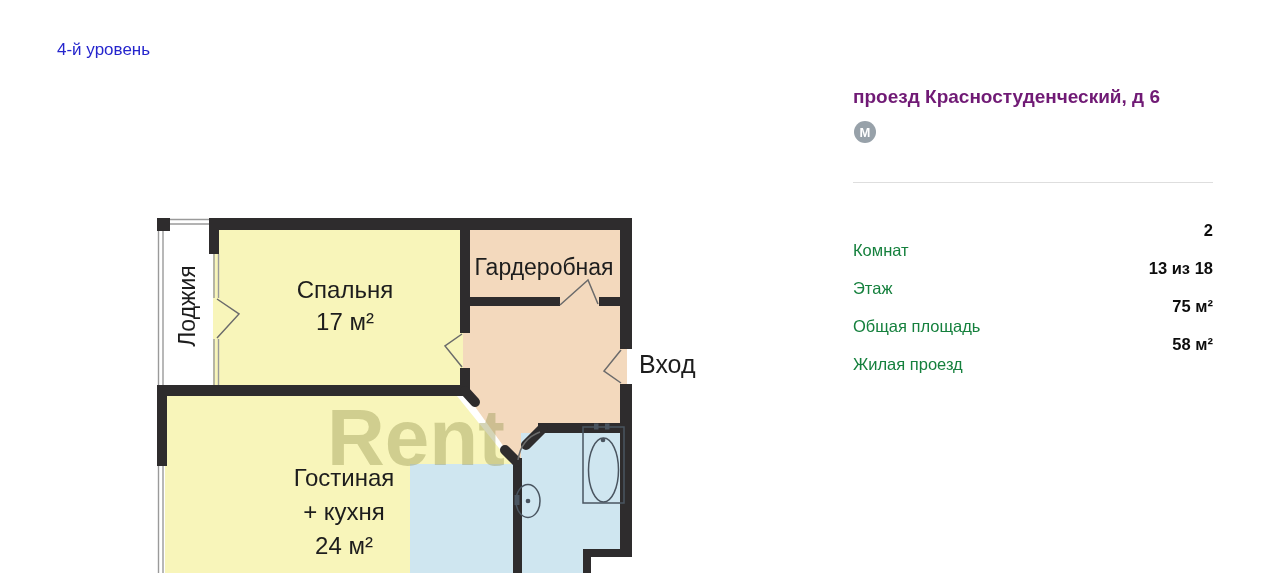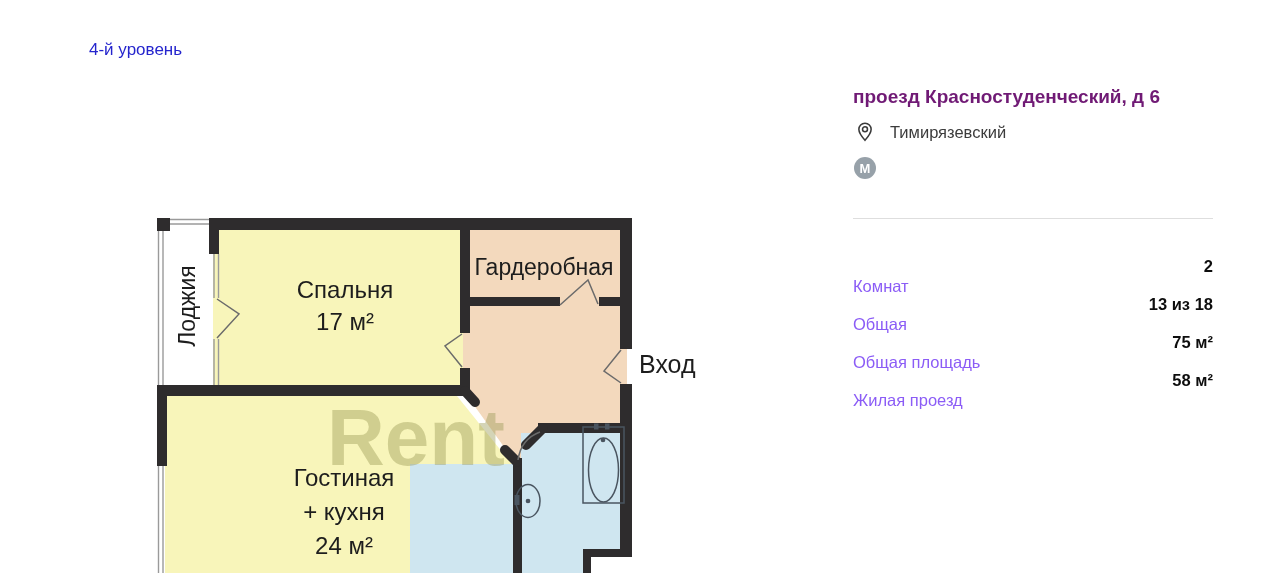--- a/index.html
+++ b/index.html
@@ -7,21 +7,20 @@
     width: 1280px; height: 573px;
     background: #ffffff;
     font-family: "Liberation Sans", sans-serif;
     overflow: hidden;
     position: relative;
   }
   .level-link {
     position: absolute; left: 57px; top: 40px;
     font-size: 17px; color: #2525cd; text-decoration: none;
     cursor: pointer;
-    margin-left: 32px;
   }
   .plan-wrap { position: absolute; left: 157px; top: 218px; width: 543px; height: 355px; }
   .plan-wrap svg { display: block; }
   .room-label { font-family: "Liberation Sans", sans-serif; fill: #1d1d1d; }
   .watermark {
     font-family: "Liberation Sans", sans-serif;
     font-weight: 700; opacity: 0.42;
   }
   .panel {
     position: absolute; left: 853px; top: 86px; width: 360px;
@@ -41,21 +40,21 @@
     background: #97a1a9; color: #ffffff;
     display: flex; align-items: center; justify-content: center;
     font-size: 13px; font-weight: 700;
   }
   .divider { height: 1px; background: #dedede; margin-top: 38px; }
   .params { margin-top: 28px; }
   .param-row {
     display: flex; justify-content: space-between; align-items: center;
     height: 38px; font-size: 16.5px;
   }
-  .param-label { color: #8b5cf6; margin-top: 40px; }
+  .param-label { color: #15803d; margin-top: 40px; }
   .param-value { color: #0d0d0d; font-weight: 700; }
 </style>
 </head>
 <body>
 
 <a class="level-link" href="#">4-й уровень</a>
 
 <div class="plan-wrap">
   <svg width="543" height="355" viewBox="0 0 543 355">
 
@@ -132,45 +131,36 @@
     <text class="room-label" font-size="25" x="482" y="155">Вход</text>
     <text class="room-label" font-size="24" text-anchor="middle" x="187" y="268">Гостиная</text>
     <text class="room-label" font-size="24" text-anchor="middle" x="187" y="302">+ кухня</text>
     <text class="room-label" font-size="24" text-anchor="middle" x="187" y="336">24 м²</text>
   </svg>
 </div>
 
 <div class="panel">
   <div class="panel-title">проезд Красностуденческий, д 6</div>
 
-  <div class="addr-row">
-    <span class="addr-icon">
-      <svg width="22" height="22" viewBox="0 0 24 24" fill="none" stroke="#3a3a3a" stroke-width="1.7">
-        <path d="M12 2.5 C8.2 2.5 5.3 5.4 5.3 9.1 c0 4.6 6.7 12 6.7 12 s6.7 -7.4 6.7 -12 C18.7 5.4 15.8 2.5 12 2.5 Z"></path>
-        <circle cx="12" cy="9" r="2.7"></circle>
-      </svg>
-    </span>
-    <span>Тимирязевский</span>
-  </div>
 
   <div class="addr-row">
     <span class="addr-icon">
       <span class="metro-circle">М</span>
     </span>
   </div>
 
   <div class="divider"></div>
 
   <div class="params">
     <div class="param-row">
       <span class="param-label">Комнат</span>
       <span class="param-value">2</span>
     </div>
     <div class="param-row">
-      <span class="param-label">Общая</span>
+      <span class="param-label">Этаж</span>
       <span class="param-value">13 из 18</span>
     </div>
     <div class="param-row">
       <span class="param-label">Общая площадь</span>
       <span class="param-value">75 м²</span>
     </div>
     <div class="param-row">
       <span class="param-label">Жилая проезд</span>
       <span class="param-value">58 м²</span>
     </div>

